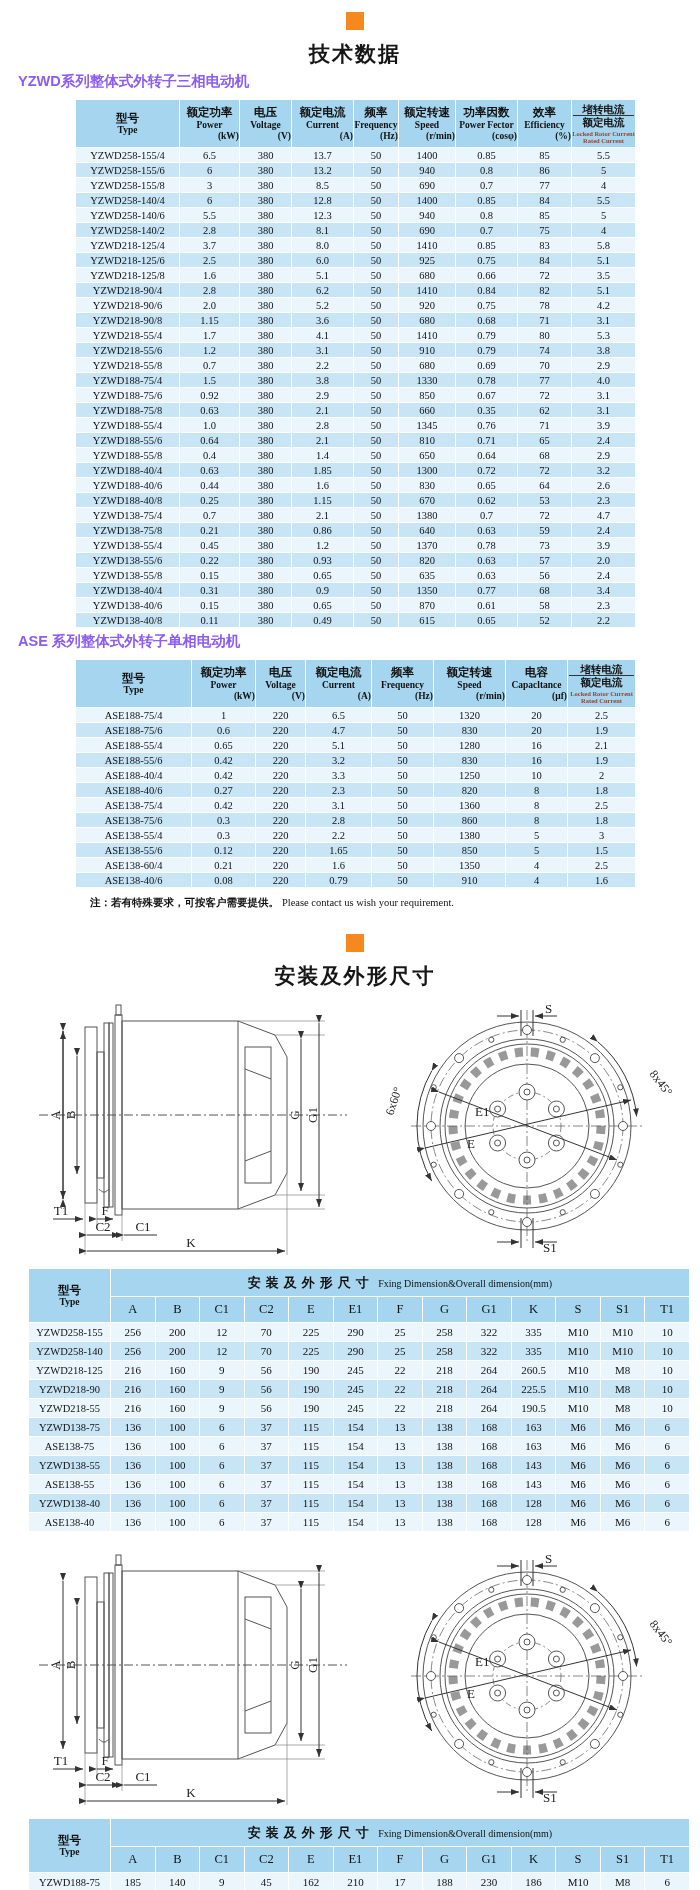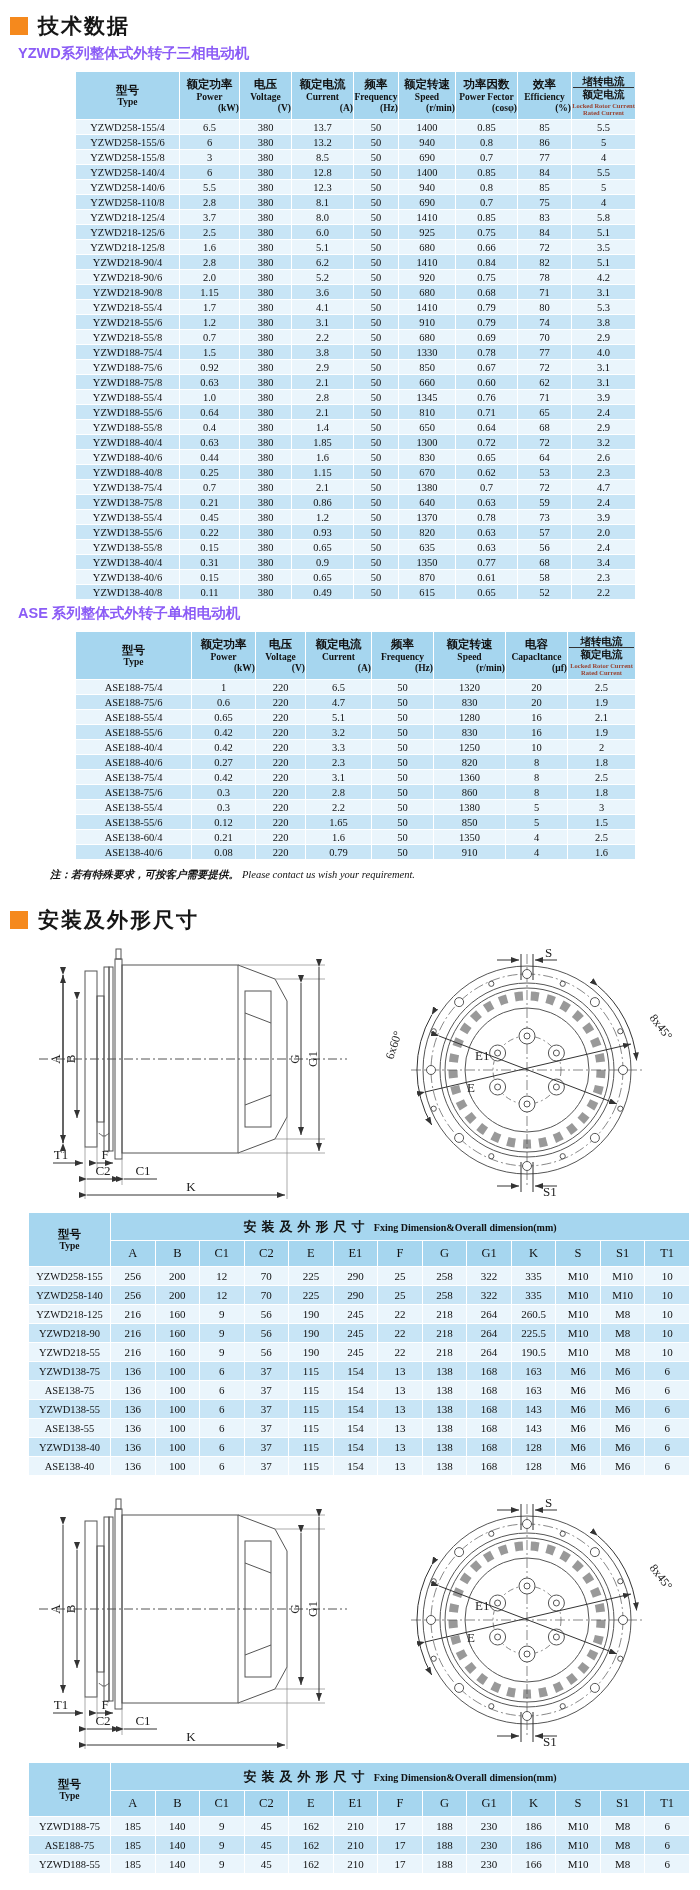--- a/index.html
+++ b/index.html
@@ -1,20 +1,20 @@
 <!DOCTYPE html>
 <html><head>
 <meta charset="utf-8">
 <style>
   * { box-sizing: border-box; }
   body {
     width: 700px; margin: 0 auto; background: #fff; color: #111;
     font-family: "Liberation Sans", sans-serif;
   }
-  .section-header { display:flex; align-items:center; gap:10px; margin:12px 0 2px 10px; }
+  .section-header { display:flex; align-items:center; gap:10px; margin:12px 0 2px 10px;flex-direction:column; }
   .bullet { width:18px; height:18px; background:#F5891D; flex:0 0 auto; }
   .section-title { font-size:21px; font-weight:bold; margin:0; letter-spacing:2px; color:#161616; }
   .sub-title { font-size:14.5px; font-weight:bold; margin:4px 0 8px 18px; color:#8b5cf6; }
 
   
   table.spec { border-collapse:collapse; margin-left:75px; width:560px; text-align:center;
                table-layout:fixed; }
   table.spec th, table.spec td { border:1px solid #fff; padding:0; }
   table.spec thead th { background:#A6D6EF; height:48px; vertical-align:middle; }
   .hdr-cn { font-size:11.5px; font-weight:bold; line-height:1.25; color:#101010; }
@@ -23,38 +23,38 @@
   th.th-locked { padding:1px 2px; }
   .lr-cn { font-size:10.5px; font-weight:bold; line-height:1.2; }
   .lr-top { border-bottom:1px solid #333; margin:0 1px; }
   .lr-en { font-family:"Liberation Serif", serif; font-size:6.5px; font-weight:bold;
            color:#994433; line-height:1.1; margin-top:1px; }
   table.spec tbody td { height:15px; font-family:"Liberation Serif", serif; font-size:10.5px; }
   table.spec tbody tr:nth-child(odd) td { background:#EAF5FC; }
   table.spec tbody tr:nth-child(even) td { background:#C8E5F6; }
   table.spec tbody td:first-child { background:#A9D9F2; }
 
-  .note-line { margin:8px 0 0 50px; font-size:10.5px;font-style:italic; }
+  .note-line { margin:8px 0 0 90px; font-size:10.5px; }
   .note-cn { font-weight:bold; color:#111; }
   .note-en { font-family:"Liberation Serif", serif; color:#111; }
 
   
   .drawing-row { display:flex; justify-content:center; align-items:center; gap:24px; margin:6px 0 4px 0; }
   svg text { font-family:"Liberation Serif", serif; font-size:13px; fill:#222; }
   svg text.small-rot { font-size:12px; }
 
   
   table.dim { border-collapse:collapse; margin:8px 0 0 28px; width:662px; text-align:center;
               table-layout:fixed; }
   table.dim th, table.dim td { border:1px solid #fff; padding:0; }
   table.dim thead th { background:#A6D6EF; }
   th.dt-type { width:82px; }
   .dt-group { height:28px; }
   .dt-group-cn { font-size:13px; font-weight:bold; letter-spacing:5px; }
-  .dt-group-en { font-family:"Liberation Serif", serif; font-size:10px; font-weight:bold; }
+  .dt-group-en { font-family:"Liberation Serif", serif; font-size:10px; font-weight:normal; }
   tr.dim-cols th { height:26px; font-family:"Liberation Serif", serif; font-size:12.5px; font-weight:normal; }
   table.dim tbody td { height:19px; font-family:"Liberation Serif", serif; font-size:11px; }
   table.dim tbody tr:nth-child(odd) td { background:#EAF5FC; }
   table.dim tbody tr:nth-child(even) td { background:#C8E5F6; }
   table.dim tbody td:first-child { background:#A9D9F2; font-size:10.5px; }
 </style>
 </head>
 <body>
 
 <div class="section-header">
@@ -173,21 +173,21 @@
         <td>5.5</td>
         <td>380</td>
         <td>12.3</td>
         <td>50</td>
         <td>940</td>
         <td>0.8</td>
         <td>85</td>
         <td>5</td>
       </tr>
       <tr>
-        <td>YZWD258-110/8</td>
+        <td>YZWD258-140/2</td>
         <td>2.8</td>
         <td>380</td>
         <td>8.1</td>
         <td>50</td>
         <td>690</td>
         <td>0.7</td>
         <td>75</td>
         <td>4</td>
       </tr>
       <tr>
@@ -311,21 +311,21 @@
         <td>72</td>
         <td>3.1</td>
       </tr>
       <tr>
         <td>YZWD188-75/8</td>
         <td>0.63</td>
         <td>380</td>
         <td>2.1</td>
         <td>50</td>
         <td>660</td>
-        <td>0.60</td>
+        <td>0.35</td>
         <td>62</td>
         <td>3.1</td>
       </tr>
       <tr>
         <td>YZWD188-55/4</td>
         <td>1.0</td>
         <td>380</td>
         <td>2.8</td>
         <td>50</td>
         <td>1345</td>

